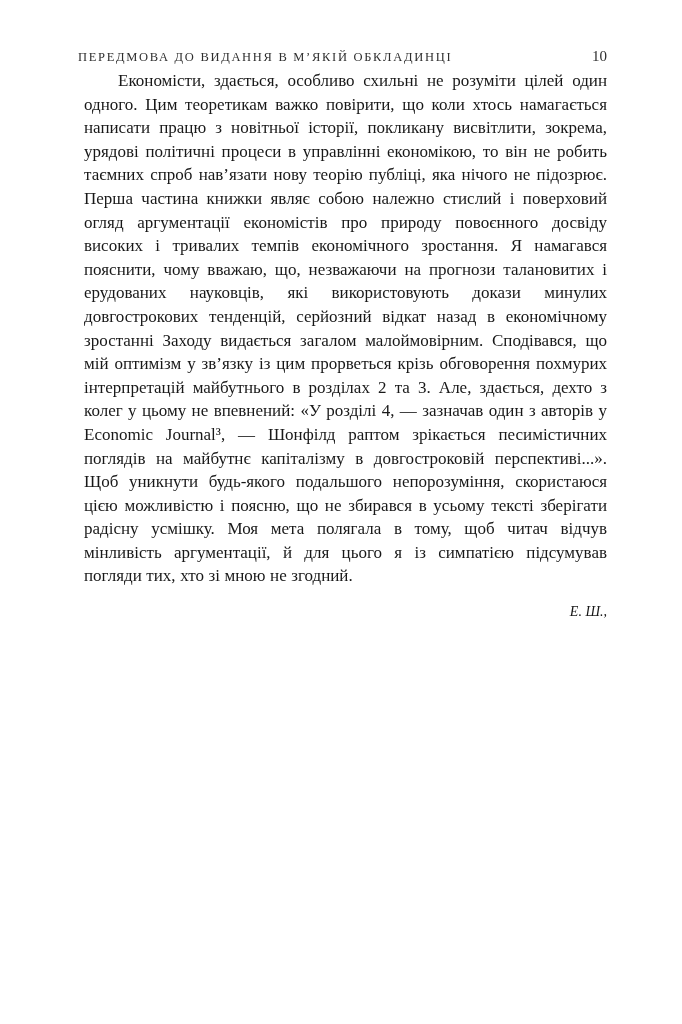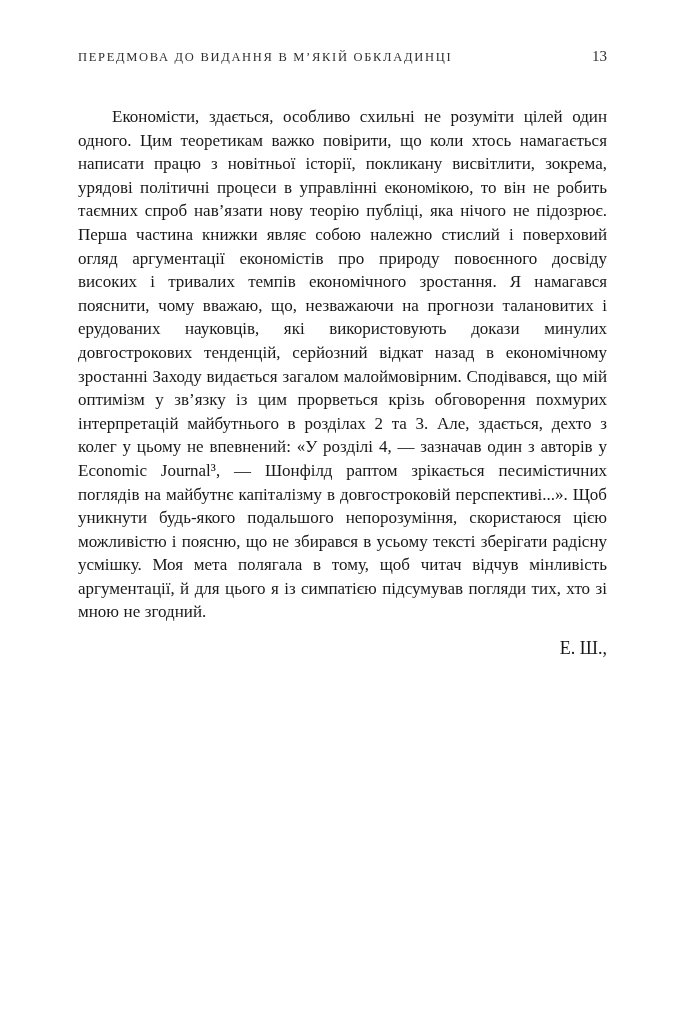--- a/index.html
+++ b/index.html
@@ -15,56 +15,58 @@
       box-sizing: border-box;
       padding: 48px 75px 0 78px;
       font-family: "Liberation Serif", "DejaVu Serif", serif;
       color: #1b1b1b;
       overflow: hidden;
     }
     .header {
       display: flex;
       justify-content: space-between;
       align-items: baseline;
-      margin-bottom: 40px;
+      margin-bottom: 4px;
     }
     .running-title {
       font-size: 12.5px;
       letter-spacing: 1.7px;
       text-transform: uppercase;
       color: #2e2e2e;
     }
     .page-number {
       font-size: 15px;
       color: #2e2e2e;
     }
     .body-text {
       font-size: 17px;
       line-height: 23.6px;
       text-align: justify;
       text-indent: 34px;
       color: #181818;
       word-spacing: 0.3px;
+      margin-left: 6px;
     }
     .signature {
       margin-top: 12px;
       text-align: right;
-      font-size: 18px;
+      font-style: italic;
+      font-size: 14px;
       line-height: 24px;
       color: #181818;
     }
   </style>
 </head>
 <body>
 
 <div class="page">
 
   <div class="header">
     <span class="running-title">Передмова до видання в м’якій обкладинці</span>
-    <span class="page-number">13</span>
+    <span class="page-number">10</span>
   </div>
 
   <div class="body-text">Економісти, здається, особливо схильні не розуміти цілей один одного. Цим теоретикам важко повірити, що коли хтось намагається написати працю з новітньої історії, покликану висвітлити, зокрема, урядові політичні процеси в управлінні економікою, то він не робить таємних спроб нав’язати нову теорію публіці, яка нічого не підозрює. Перша частина книжки являє собою належно стислий і поверховий огляд аргументації економістів про природу повоєнного досвіду високих і тривалих темпів економічного зростання. Я намагався пояснити, чому вважаю, що, незважаючи на прогнози талановитих і ерудованих науковців, які використовують докази минулих довгострокових тенденцій, серйозний відкат назад в економічному зростанні Заходу видається загалом малоймовірним. Сподівався, що мій оптимізм у зв’язку із цим прорветься крізь обговорення похмурих інтерпретацій майбутнього в розділах 2 та 3. Але, здається, дехто з колег у цьому не впевнений: «У розділі 4, — зазначав один з авторів у Economic Journal³, — Шонфілд раптом зрікається песимістичних поглядів на майбутнє капіталізму в довгостроковій перспективі...». Щоб уникнути будь-якого подальшого непорозуміння, скористаюся цією можливістю і поясню, що не збирався в усьому тексті зберігати радісну усмішку. Моя мета полягала в тому, щоб читач відчув мінливість аргументації, й для цього я із симпатією підсумував погляди тих, хто зі мною не згодний.</div>
 
   <div class="signature">
     <div>Е. Ш.,</div>
   </div>
 
 </div>
 

